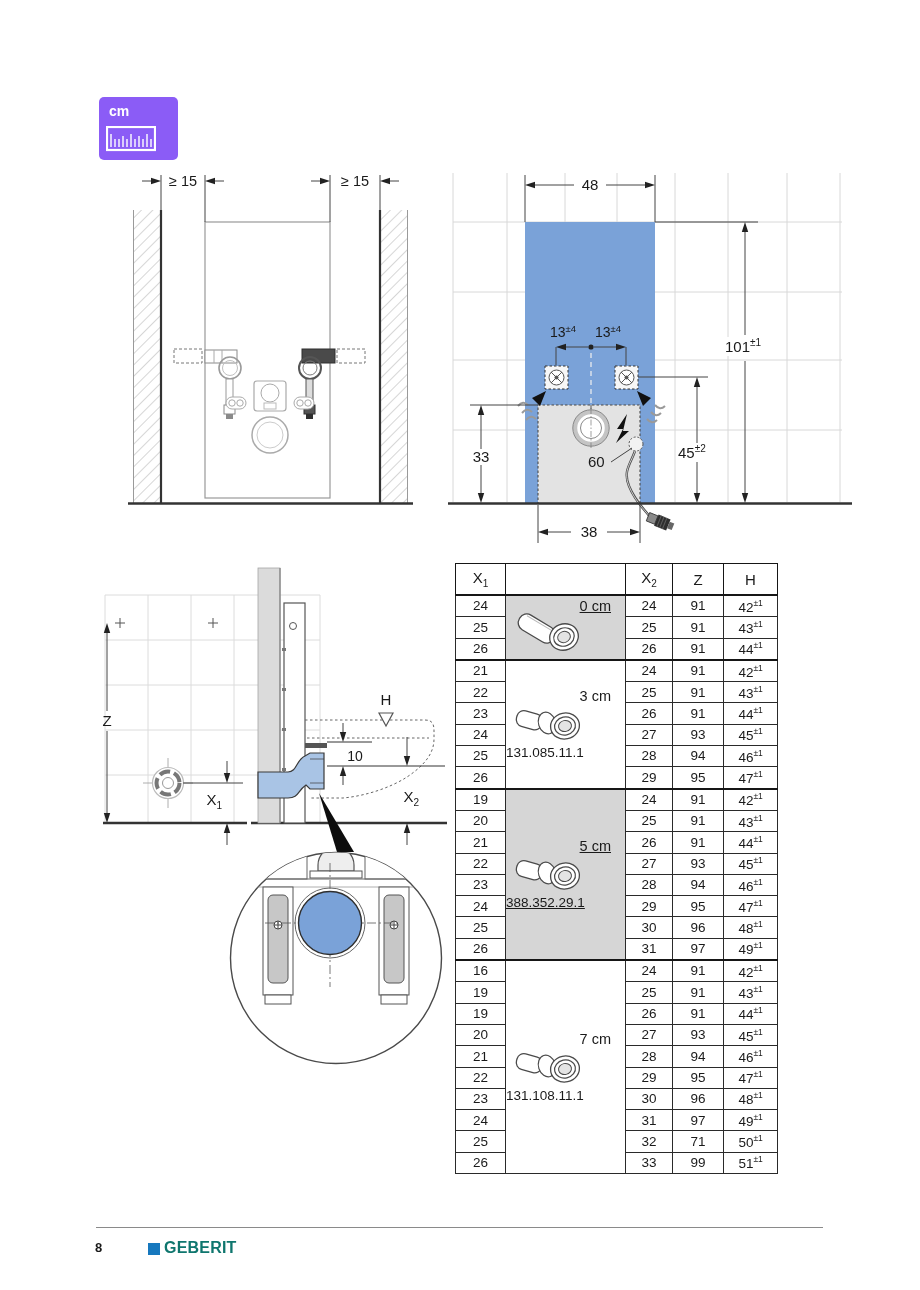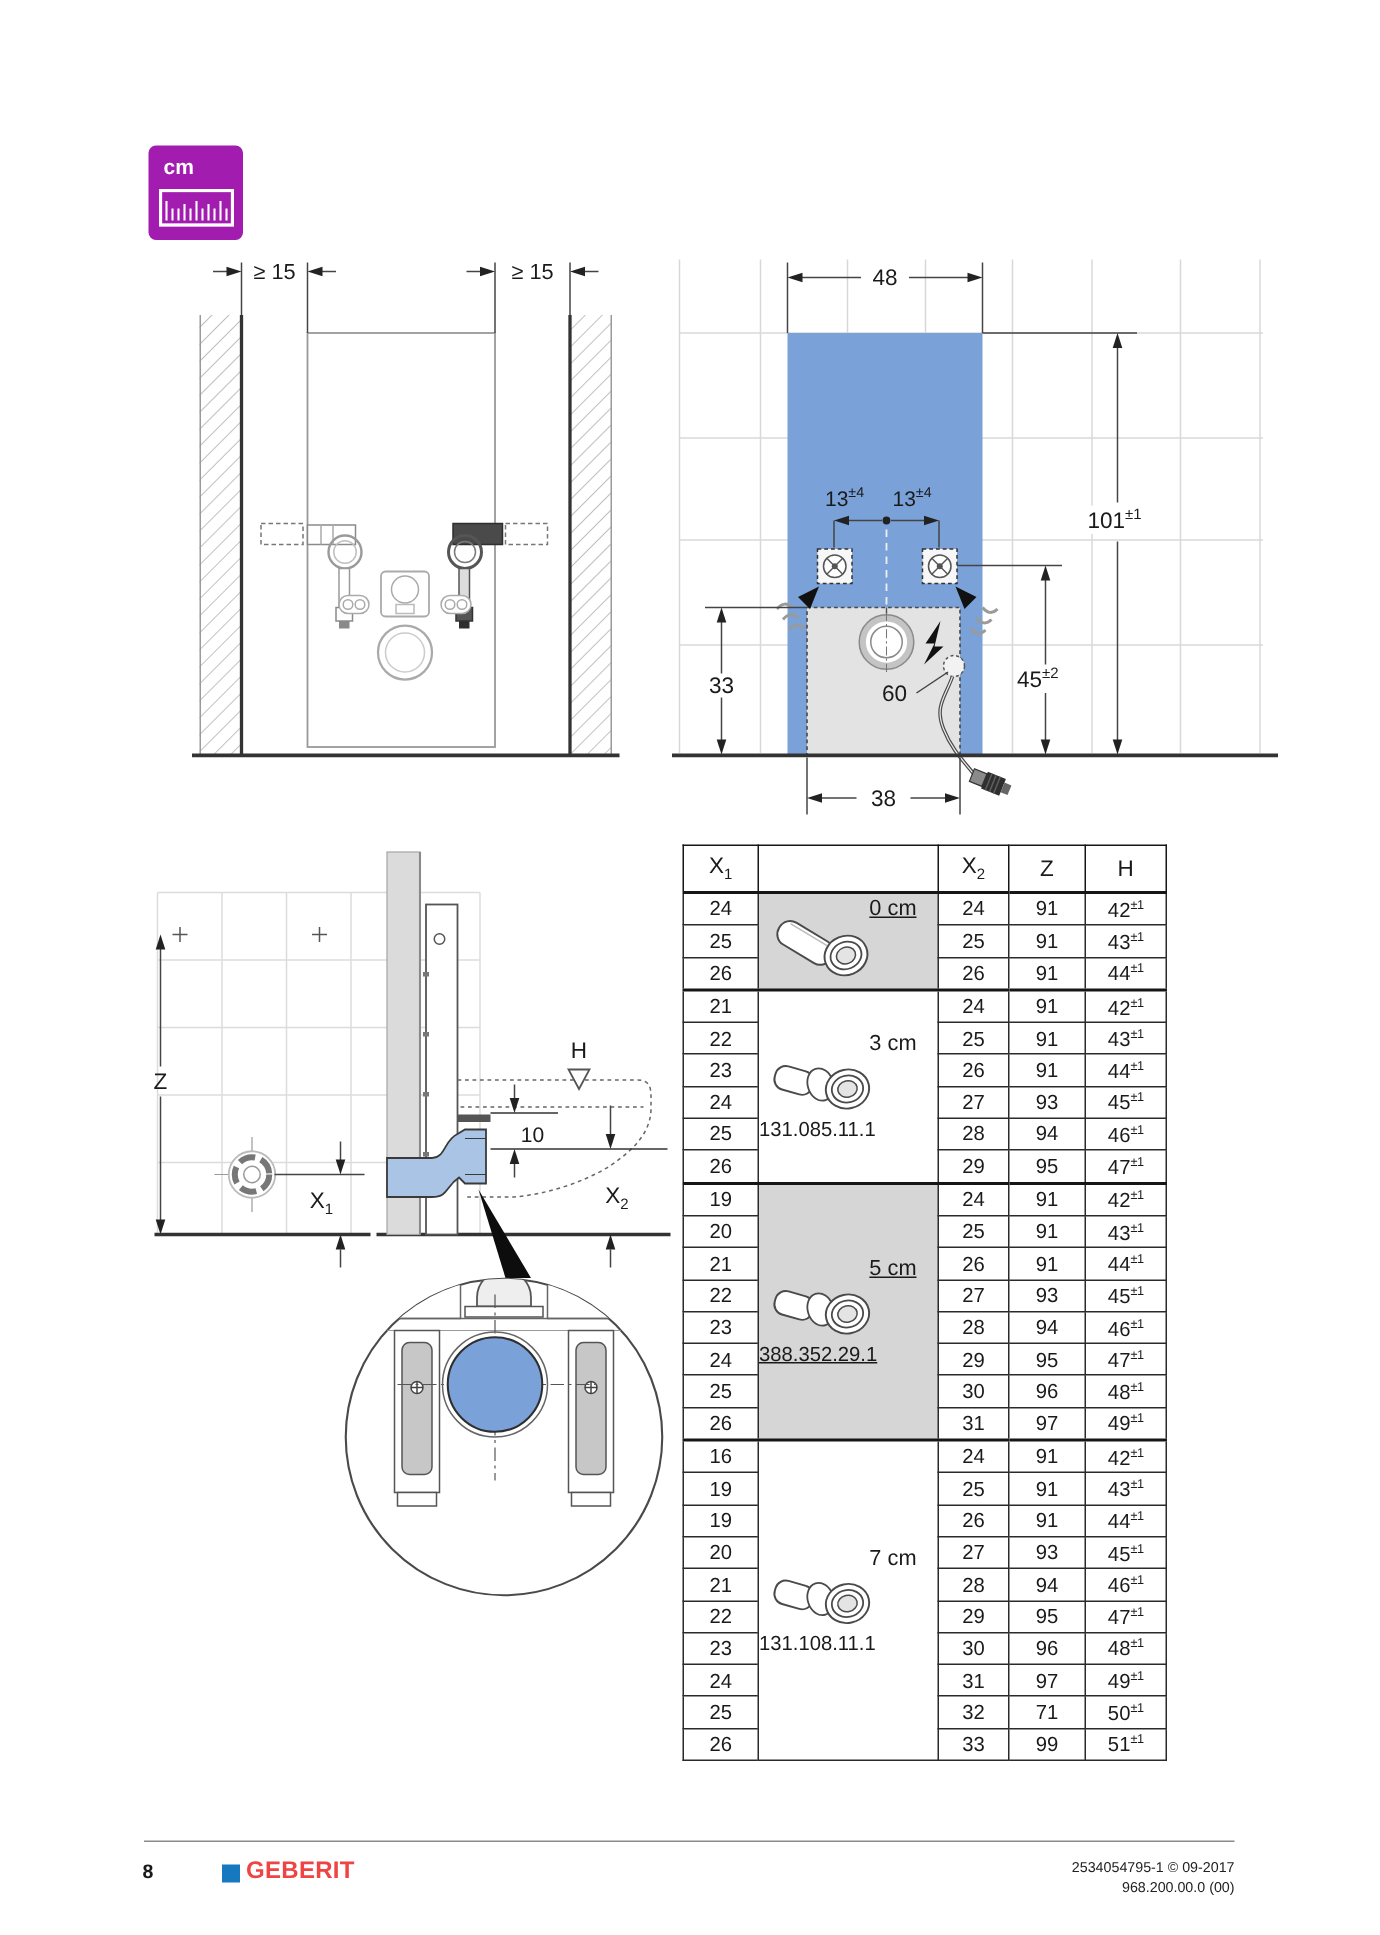--- a/index.html
+++ b/index.html
@@ -1,21 +1,21 @@
 <!DOCTYPE html>
 <html><head>
 <meta charset="utf-8">
 <style>
   html,body{margin:0;padding:0;background:#fff;}
   #page{position:relative;width:920px;height:1290px;background:#ffffff;overflow:hidden;
         font-family:"Liberation Sans","DejaVu Sans",sans-serif;color:#1a1a1a;}
   .abs{position:absolute;}
   svg text{font-family:"Liberation Sans","DejaVu Sans",sans-serif;fill:#1a1a1a;}
   
-  #unitbadge{left:99px;top:97px;width:63px;height:63px;background:#a21caf;border-radius:5px;}
+  #unitbadge{left:99px;top:97px;width:63px;height:63px;background:#8b5cf6;border-radius:5px;padding-left:16px;}
   #unitbadge .cm{position:absolute;left:10px;top:6px;color:#fff;font-size:14px;font-weight:bold;}
   
   #dimtable{left:455px;top:563px;}
   table.dims{border-collapse:collapse;table-layout:fixed;width:322px;border:1.5px solid #161616;}
   table.dims th{font-size:15px;font-weight:normal;height:30px;border:1px solid #161616;
                 border-bottom:2.4px solid #161616;background:#fff;text-align:center;padding:0;}
   table.dims td{border:1px solid #2a2a2a;height:20.3px;padding:0;font-size:13.5px;
                 text-align:center;vertical-align:middle;background:#fff;line-height:1;}
   table.dims sup{font-size:8.5px;vertical-align:super;letter-spacing:-0.3px;}
   table.dims sub{font-size:10px;}
@@ -24,21 +24,21 @@
   td.imgcell.shaded{background:#d6d6d6;text-decoration:underline;}
   .cw{position:relative;height:100%;display:flex;flex-direction:column;justify-content:center;}
   .cw .size{align-self:flex-end;margin:0 14px 0 0;font-size:14.5px;}
   .cw .fic{align-self:flex-start;margin:-8px 0 0 8px;height:50px;}
   .cw .art{text-align:left;font-size:13.5px;margin-top:0;}
   
   #footrule{left:96px;top:1227px;width:727px;height:1px;background:#8a8a8a;}
   #pagenum{left:95px;top:1240px;font-size:13px;font-weight:bold;}
   #brand{left:148px;top:1239px;display:flex;align-items:center;gap:4px;}
   #brand .sq{width:12px;height:12px;background:#1678be;margin-top:2px;}
-  #brand .wm{font-size:16px;font-weight:800;letter-spacing:0.2px;color:#ef4444;}
+  #brand .wm{font-size:16px;font-weight:800;letter-spacing:0.2px;color:#0f766e;}
   #docref{left:560px;top:1240px;width:263px;text-align:right;font-size:9.5px;line-height:1.35;color:#222;}
 </style>
 </head>
 <body>
 
 <div id="page">
 
   <div class="abs" id="unitbadge">
     <span class="cm">cm</span>
     <svg class="abs" style="left:7px;top:29px" width="50" height="26">
@@ -645,18 +645,14 @@
         </tbody>
     </table>
   </div>
 
   <div class="abs" id="footrule"></div>
   <div class="abs" id="pagenum">8</div>
   <div class="abs" id="brand">
     <span class="sq"></span>
     <span class="wm">GEBERIT</span>
   </div>
-  <div class="abs" id="docref">
-    <div>2534054795-1 © 09-2017</div>
-    <div>968.200.00.0 (00)</div>
-  </div>
 
 </div>
 
 </body></html>

